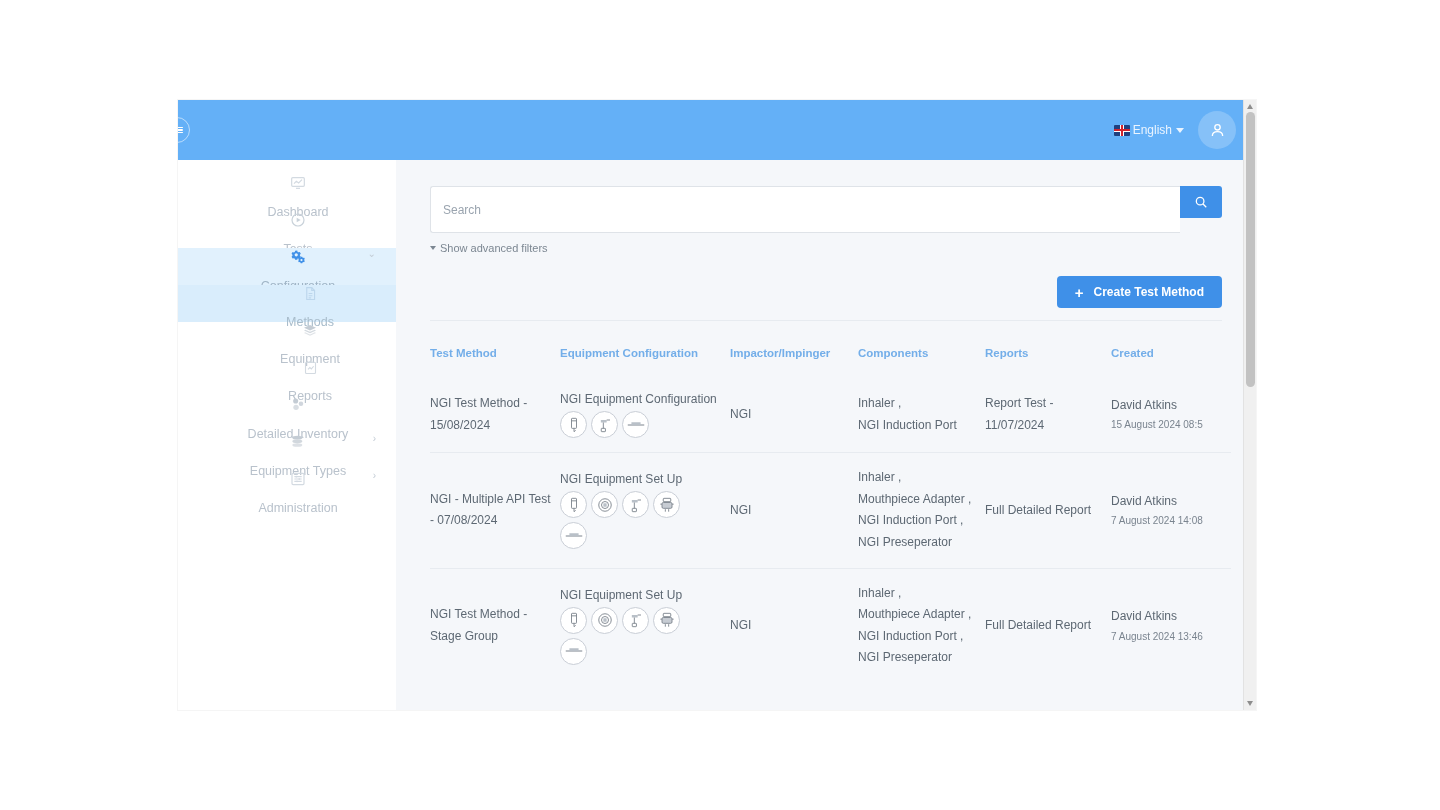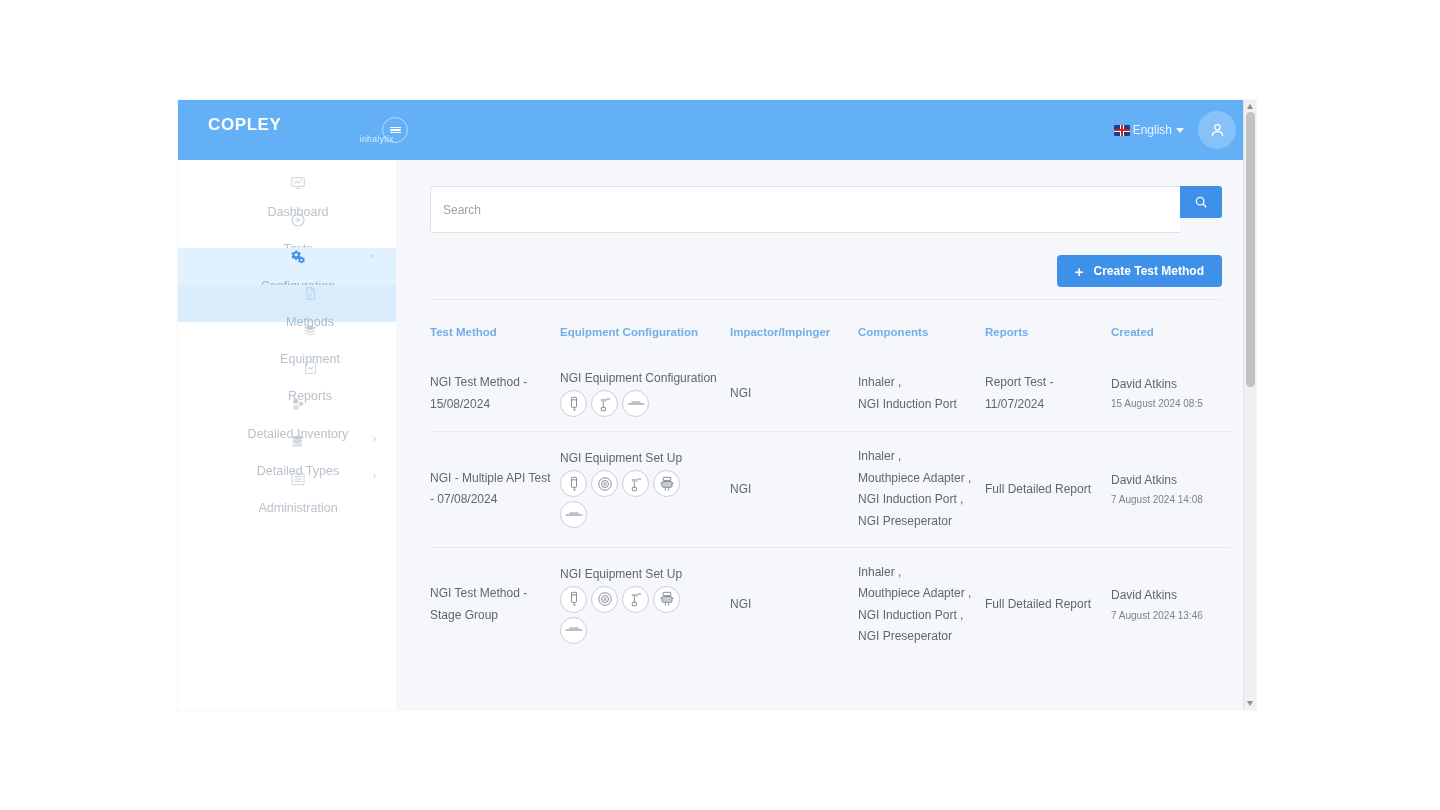--- a/index.html
+++ b/index.html
@@ -301,24 +301,20 @@
   }
   .vscroll .arrow-top { top: 4px; border-bottom: 5px solid #8d8d8d; }
   .vscroll .arrow-bot { bottom: 4px; border-top: 5px solid #8d8d8d; }
 </style>
 </head>
 <body>
 
 <div id="app-window">
 
   <div class="topbar">
-    <div class="logo-block">
-      <div class="logo-main">COPLEY</div>
-      <div class="logo-sub">inhalytix</div>
-    </div>
     <div class="hamburger-btn">
       <div>
           <span></span>
           <span></span>
           <span></span>
         </div>
     </div>
     <div class="topbar-right">
       <div class="lang-select">
         <span class="flag">
@@ -421,21 +417,21 @@
 
       <div class="nav-item">
         <span class="nav-icon">
           <svg width="16" height="16" viewBox="0 0 24 24" fill="#c4ccd4">
             <ellipse cx="11" cy="5.5" rx="7.5" ry="2.8"></ellipse>
             <ellipse cx="11" cy="11" rx="7.5" ry="2.8" opacity="0.78"></ellipse>
             <ellipse cx="11" cy="16.5" rx="7.5" ry="2.8" opacity="0.6"></ellipse>
             <path d="M18 3.5l3 1.4-3 1.4z"></path>
           </svg>
         </span>
-        <span>Detailed Types</span>
+        <span>Equipment Types</span>
         <span class="nav-caret">›</span>
       </div>
 
       <div class="nav-item">
         <span class="nav-icon">
           <svg width="16" height="16" viewBox="0 0 24 24" fill="none" stroke="#d3dae1" stroke-width="1.8">
             <rect x="3" y="3.5" width="18" height="17" rx="1.6"></rect>
             <path d="M6.5 8.5h11M6.5 12h11M6.5 15.5h11"></path>
             <circle cx="9.5" cy="8.5" r="1.3" fill="#d3dae1" stroke="none"></circle>
             <circle cx="14" cy="12" r="1.3" fill="#d3dae1" stroke="none"></circle>
@@ -452,20 +448,24 @@
       <div class="search-row">
         <input class="search-input" type="text" placeholder="Search" style="">
         <button class="search-btn">
           <svg width="14" height="14" viewBox="0 0 24 24" fill="none" stroke="#ffffff" stroke-width="2.2">
             <circle cx="10.5" cy="10.5" r="6.5"></circle>
             <path d="M15.5 15.5L21 21"></path>
           </svg>
         </button>
       </div>
 
+      <div class="filters-toggle">
+        <span class="mini-chev"></span>
+        <span>Show advanced filters</span>
+      </div>
 
       <div class="create-row">
         <button class="create-btn">
           <span class="plus-ico">+</span>
           <span>Create Test Method</span>
         </button>
       </div>
 
       <table class="tm-table">
         <colgroup>

